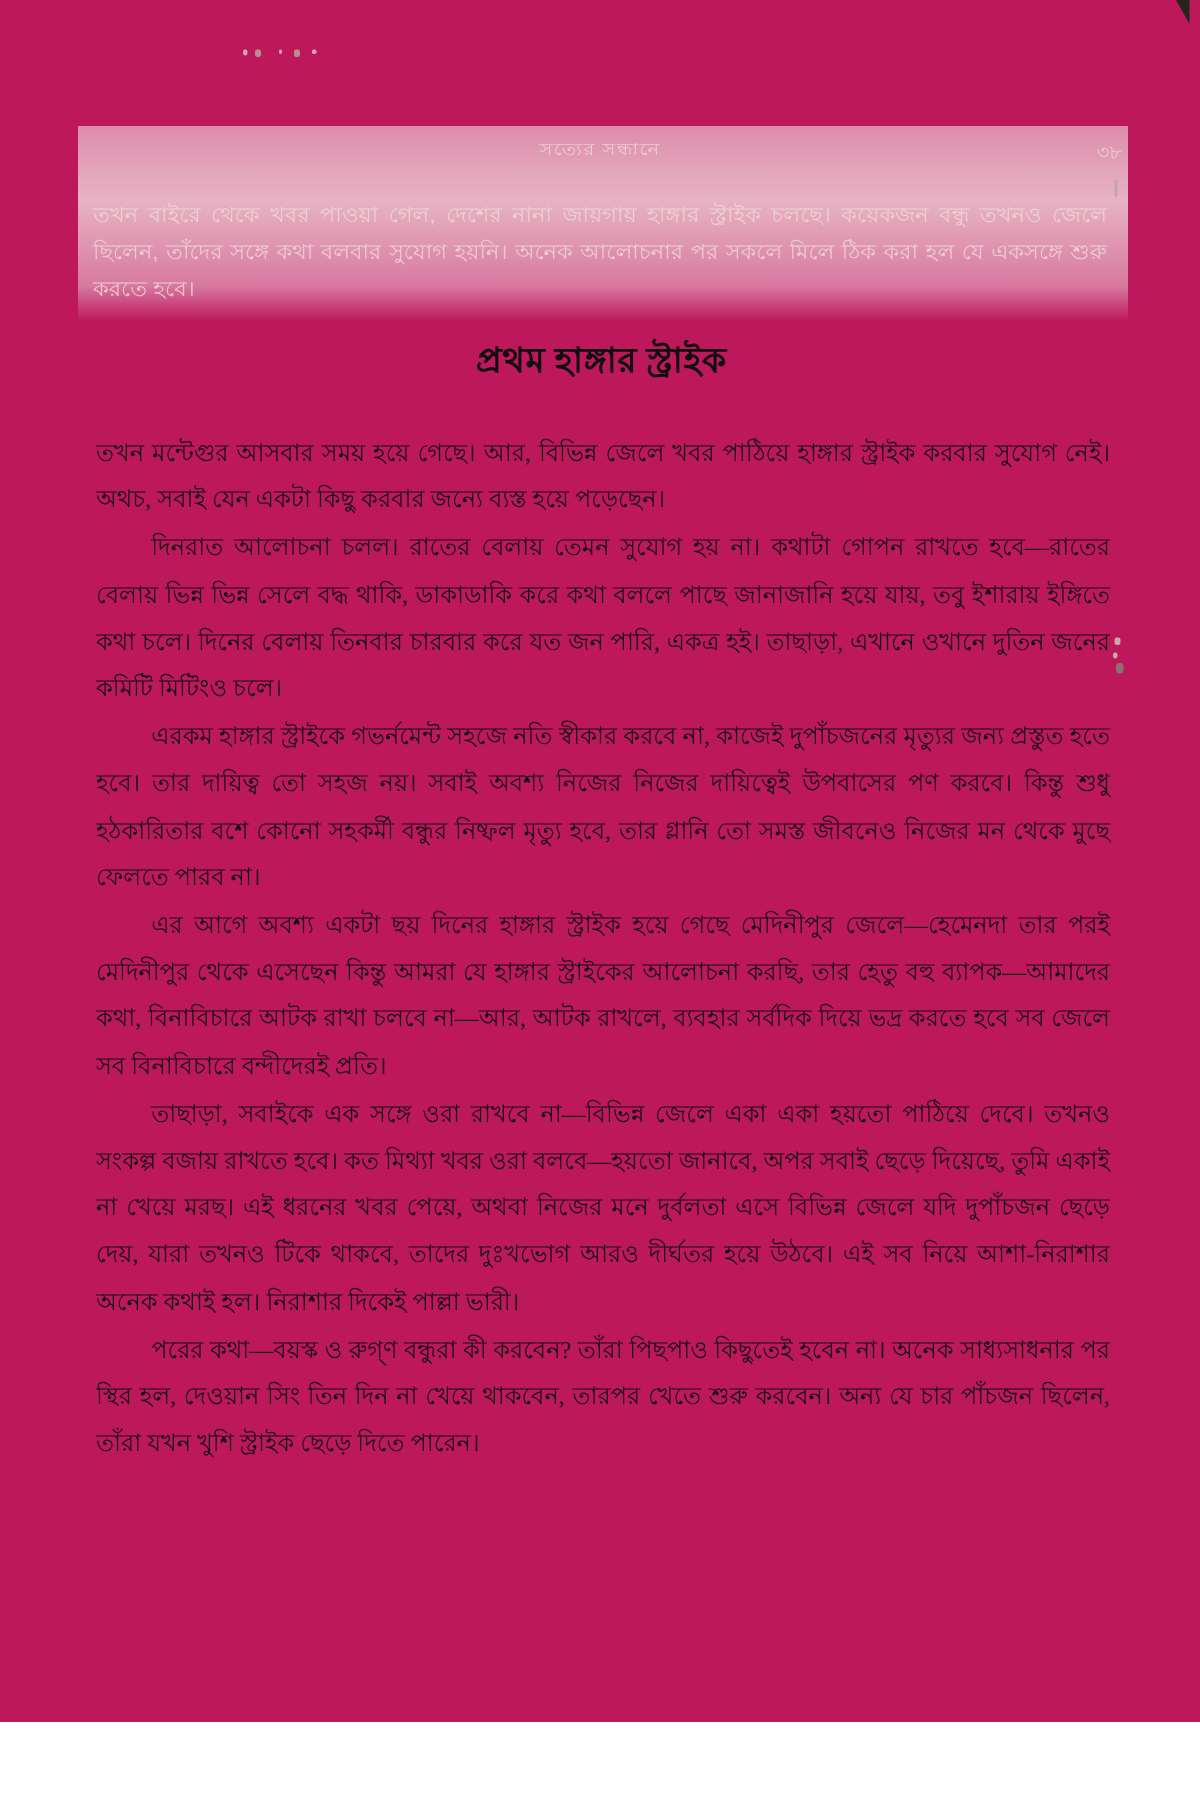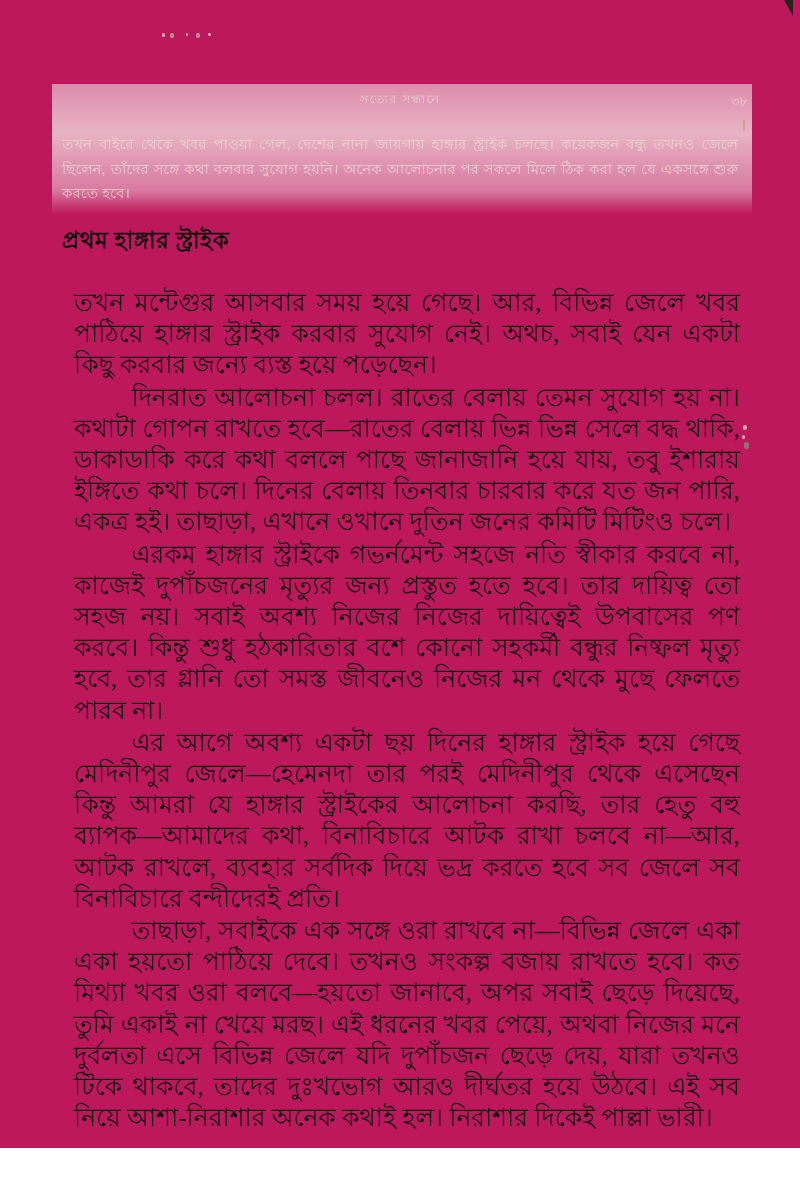--- a/index.html
+++ b/index.html
@@ -111,30 +111,30 @@
   .content {
     position: absolute;
     left: 62px;
     top: 222px;
     width: 678px;
   }
 
   .chapter-title {
     font-size: 23px;
     font-weight: bold;
-    text-align: left;
+    text-align: center;
     color: #0f0f0f;
     margin: 0 0 26px 0;
     letter-spacing: 0.5px;
     font-family: "Liberation Serif", "DejaVu Serif", serif;
   }
 
   .para {
-    margin: 0 0 1px 12px;
-    font-size: 25px;
+    margin: 0 0 1px 2px;
+    font-size: 16px;
     line-height: 31.2px;
     color: #111111;
     text-align: justify;
     text-justify: inter-word;
     hyphens: none;
     font-family: Liberation Serif, serif;
   }
 
   .para.indent {
     text-indent: 2.3em;
@@ -181,17 +181,18 @@
     <p class="para noindent">তখন মন্টেগুর আসবার সময় হয়ে গেছে। আর, বিভিন্ন জেলে খবর পাঠিয়ে হাঙ্গার স্ট্রাইক করবার সুযোগ নেই। অথচ, সবাই যেন একটা কিছু করবার জন্যে ব্যস্ত হয়ে পড়েছেন।</p>
 
     <p class="para indent">দিনরাত আলোচনা চলল। রাতের বেলায় তেমন সুযোগ হয় না। কথাটা গোপন রাখতে হবে—রাতের বেলায় ভিন্ন ভিন্ন সেলে বদ্ধ থাকি, ডাকাডাকি করে কথা বললে পাছে জানাজানি হয়ে যায়, তবু ইশারায় ইঙ্গিতে কথা চলে। দিনের বেলায় তিনবার চারবার করে যত জন পারি, একত্র হই। তাছাড়া, এখানে ওখানে দুতিন জনের কমিটি মিটিংও চলে।</p>
 
     <p class="para indent">এরকম হাঙ্গার স্ট্রাইকে গভর্নমেন্ট সহজে নতি স্বীকার করবে না, কাজেই দুপাঁচজনের মৃত্যুর জন্য প্রস্তুত হতে হবে। তার দায়িত্ব তো সহজ নয়। সবাই অবশ্য নিজের নিজের দায়িত্বেই উপবাসের পণ করবে। কিন্তু শুধু হঠকারিতার বশে কোনো সহকর্মী বন্ধুর নিষ্ফল মৃত্যু হবে, তার গ্লানি তো সমস্ত জীবনেও নিজের মন থেকে মুছে ফেলতে পারব না।</p>
 
     <p class="para indent">এর আগে অবশ্য একটা ছয় দিনের হাঙ্গার স্ট্রাইক হয়ে গেছে মেদিনীপুর জেলে—হেমেনদা তার পরই মেদিনীপুর থেকে এসেছেন কিন্তু আমরা যে হাঙ্গার স্ট্রাইকের আলোচনা করছি, তার হেতু বহু ব্যাপক—আমাদের কথা, বিনাবিচারে আটক রাখা চলবে না—আর, আটক রাখলে, ব্যবহার সর্বদিক দিয়ে ভদ্র করতে হবে সব জেলে সব বিনাবিচারে বন্দীদেরই প্রতি।</p>
 
     <p class="para indent">তাছাড়া, সবাইকে এক সঙ্গে ওরা রাখবে না—বিভিন্ন জেলে একা একা হয়তো পাঠিয়ে দেবে। তখনও সংকল্প বজায় রাখতে হবে। কত মিথ্যা খবর ওরা বলবে—হয়তো জানাবে, অপর সবাই ছেড়ে দিয়েছে, তুমি একাই না খেয়ে মরছ। এই ধরনের খবর পেয়ে, অথবা নিজের মনে দুর্বলতা এসে বিভিন্ন জেলে যদি দুপাঁচজন ছেড়ে দেয়, যারা তখনও টিকে থাকবে, তাদের দুঃখভোগ আরও দীর্ঘতর হয়ে উঠবে। এই সব নিয়ে আশা-নিরাশার অনেক কথাই হল। নিরাশার দিকেই পাল্লা ভারী।</p>
 
+    <p class="para indent">পরের কথা—বয়স্ক ও রুগ্ণ বন্ধুরা কী করবেন? তাঁরা পিছপাও কিছুতেই হবেন না। অনেক সাধ্যসাধনার পর স্থির হল, দেওয়ান সিং তিন দিন না খেয়ে থাকবেন, তারপর খেতে শুরু করবেন। অন্য যে চার পাঁচজন ছিলেন, তাঁরা যখন খুশি স্ট্রাইক ছেড়ে দিতে পারেন।</p>
 
 
   </div>
 
 </div>
 
 </body></html>

